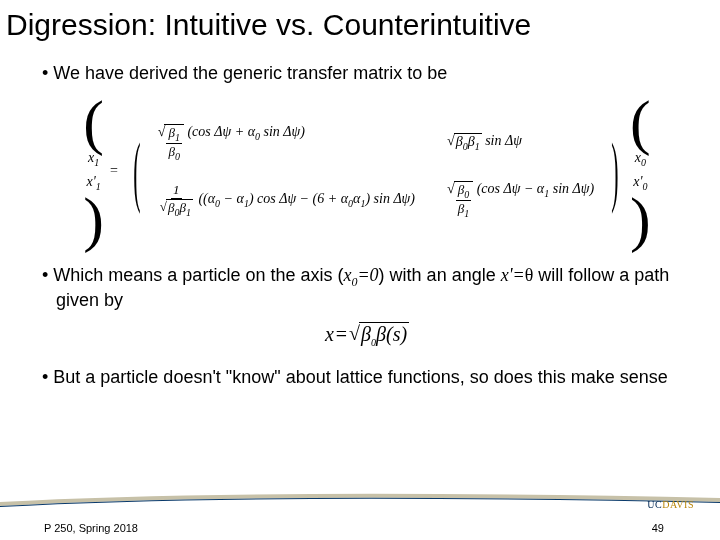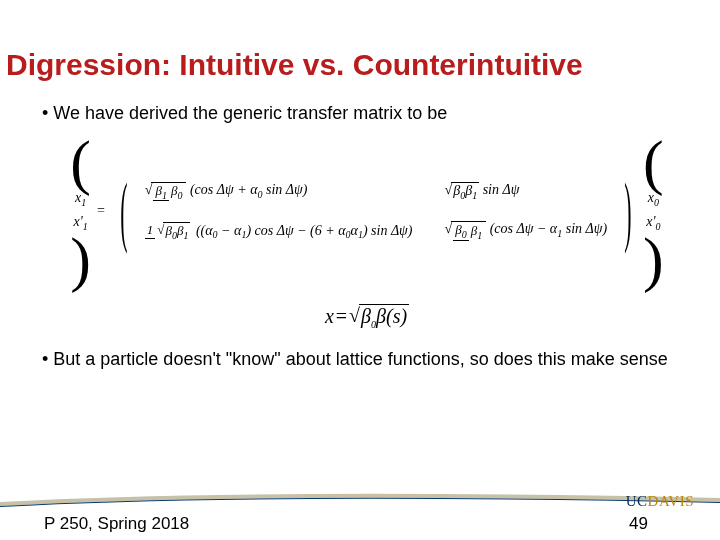--- a/index.html
+++ b/index.html
@@ -6,24 +6,23 @@
   body {
     width: 720px;
     height: 540px;
     background: #fff;
     font-family: Arial, Helvetica, sans-serif;
     position: relative;
     overflow: hidden;
   }
   .title {
     font-size: 30px;
-    color: #b91c1c;
+    color: #000000;
     padding: 8px 6px 12px 6px;
-    font-weight: bold;
-    margin-top: 40px;
+    font-weight: normal;
   }
   .content {
     padding: 0 28px 0 42px;
   }
   .bullet {
     font-size: 18px;
     color: #000;
     margin: 8px 0 10px 0;
     line-height: 1.25;
     text-indent: -14px;
@@ -80,21 +79,21 @@
   .surd {
     font-style: normal;
   }
   .vinculum {
     border-top: 1px solid #000;
     padding: 0 2px;
     margin-left: -1px;
   }
   .frac {
     display: inline-flex;
-    flex-direction: row;
+    flex-direction: column;
     align-items: center;
     font-size: 13px;
     vertical-align: middle;
   }
   .frac .num { border-bottom: 1px solid #000; padding: 0 2px; }
   .frac .den { padding: 0 2px; }
   .subi { font-size: 10px; vertical-align: sub;}
   .eq2 {
     font-family: 'Times New Roman', serif;
     font-style: italic;
@@ -115,32 +114,32 @@
   .swoosh {
     position: absolute;
     bottom: 30px;
     left: 0;
     width: 100%;
     height: 26px;
   }
   .foot-text {
     position: absolute;
     bottom: 6px;
-    font-size: 17px;
+    font-size: 11px;
     color: #000;
   }
   .foot-left { left: 44px; }
   .foot-center { left: 50%; transform: translateX(-50%); }
-  .foot-right { right: 72px; }
+  .foot-right { right: 56px; }
   .logo {
     position: absolute;
     bottom: 30px;
     right: 26px;
     font-family: Georgia, 'Times New Roman', serif;
-    font-size: 15px;
+    font-size: 10px;
     color: #002855;
     font-weight: normal;
     letter-spacing: 0.5px;
   }
   .logo .gold { color: #b8860b; }
   i.var { font-family:'Times New Roman', serif; font-style: italic; }
 </style>
 </head>
 <body>
 
@@ -207,20 +206,23 @@
     <span class="vec">
       <span class="paren">(</span>
       <span class="col">
         <span><span>x</span><span class="subi">0</span></span>
         <span><span>x'</span><span class="subi">0</span></span>
       </span>
       <span class="paren">)</span>
     </span>
   </div>
 
+  <p class="bullet">
+    <span>Which means a particle on the axis (</span><i class="var">x</i><i class="var" style="font-size:12px;vertical-align:sub">0</i><i class="var">=0</i><span>) with an angle </span><i class="var">x'=</i><span style="font-family:'Times New Roman',serif">θ</span><span> will follow a path given by</span>
+  </p>
 
   <div class="eq2">
     <span>x</span>
     <span style="font-style:normal"> = </span>
     <span class="sqrt-wrap">
         <span class="surd">√</span>
         <span class="vinculum"><span>β</span><span class="subi">0</span><span>β(s)</span></span>
       </span>
   </div>
 

